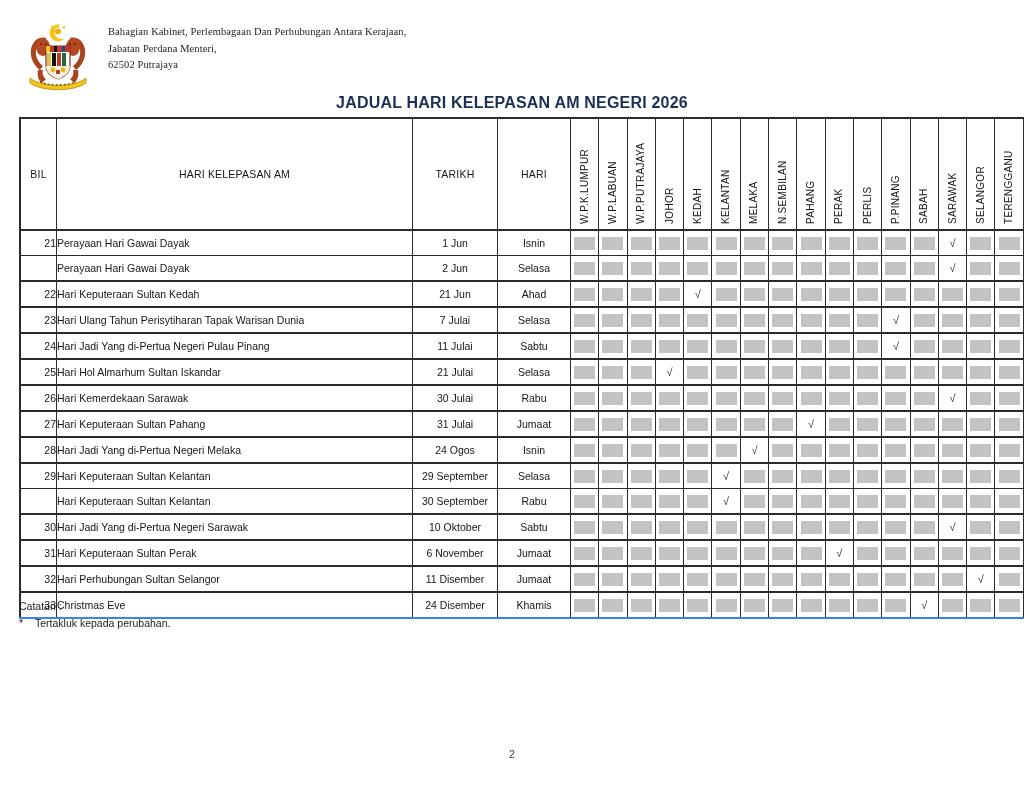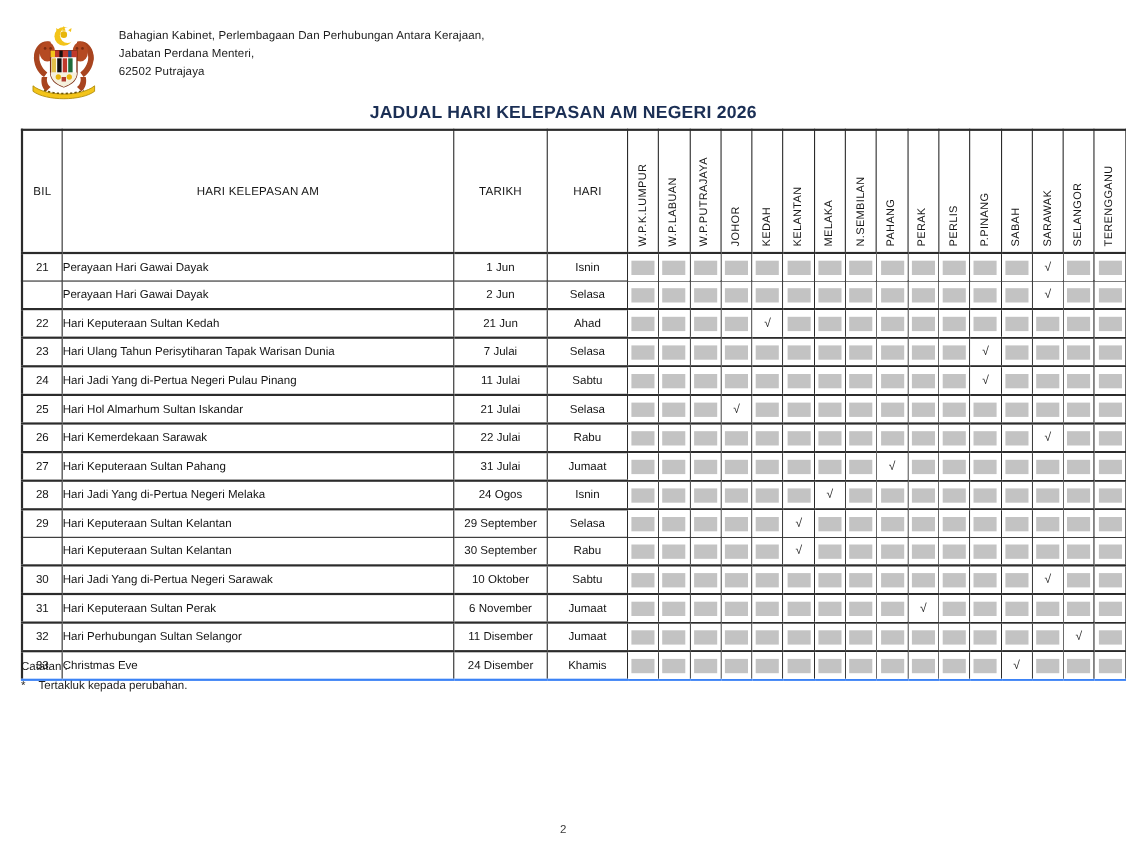--- a/index.html
+++ b/index.html
@@ -15,20 +15,21 @@
     position: relative;
     overflow: hidden;
   }
 
   
   .letterhead {
     position: absolute;
     left: 0; top: 0;
     width: 1000px;
     height: 92px;
+    font-family: Liberation Serif, serif;
   }
   .crest {
     position: absolute;
     left: 16px;
     top: 20px;
     width: 84px;
     height: 74px;
   }
   .address-block {
     position: absolute;
@@ -101,21 +102,21 @@
     line-height: 1;
     height: 100px;
     text-align: left;
   }
 
   
   tbody td {
     height: 24px;
   }
   td.bil {
-    text-align: center;
+    text-align: right;
     font-size: 10.5px;
   }
   td.nama {
     padding-left: 8px;
     text-align: left;
     font-size: 10.5px;
   }
   td.tarikh, td.hari {
     text-align: center;
     font-size: 10.5px;
@@ -626,21 +627,21 @@
           <td class="cell">
             <span class="blk"></span>
           </td>
           <td class="cell">
             <span class="blk"></span>
           </td>
         </tr>
         <tr class="grp-top">
           <td class="bil">26</td>
           <td class="nama">Hari Kemerdekaan Sarawak</td>
-          <td class="tarikh">22 Julai</td>
+          <td class="tarikh">30 Julai</td>
           <td class="hari">Rabu</td>
           <td class="cell">
             <span class="blk"></span>
           </td>
           <td class="cell">
             <span class="blk"></span>
           </td>
           <td class="cell">
             <span class="blk"></span>
           </td>

